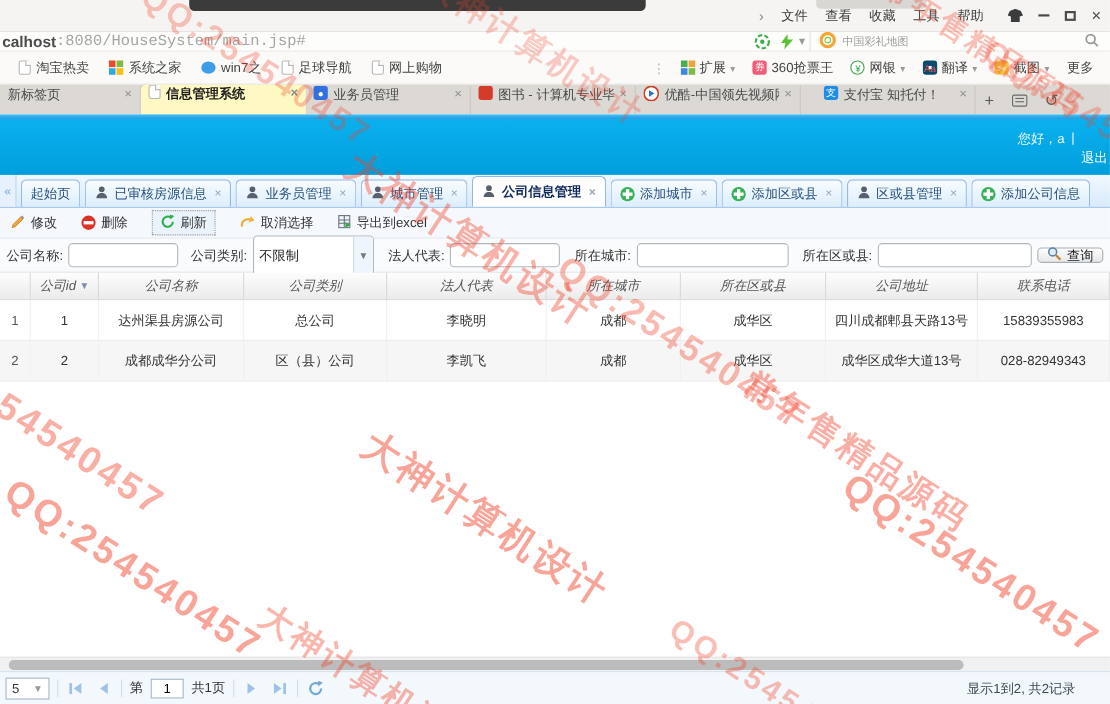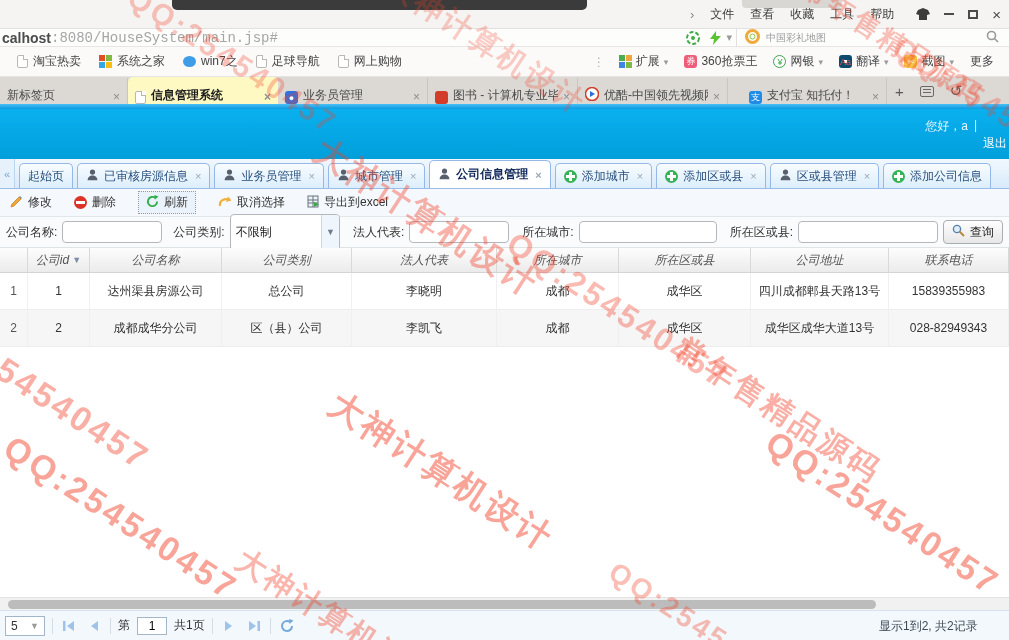--- a/index.html
+++ b/index.html
@@ -35,21 +35,21 @@
   .bm-tool { display:flex; align-items:center; gap:4px; padding:0 7px; color:#444; white-space:nowrap; }
   .dd { color:#9a9a9a; font-size:9px; }
   .dots { color:#b5b3b0; letter-spacing:1px; margin-right:4px; }
   .page-ic { width:11px; height:13px; border:1px solid #b9b7b4; border-radius:2px; background:#fff; position:relative; }
   .page-ic:after { content:""; position:absolute; right:-1px; top:-1px; width:4px; height:4px; background:#fbfaf9; border-left:1px solid #b9b7b4; border-bottom:1px solid #b9b7b4; }
   .sq { width:13px; height:13px; border-radius:3px; display:inline-flex; align-items:center; justify-content:center; color:#fff; font-size:9px; }
   .win-ic { display:inline-grid; grid-template-columns:6px 6px; grid-template-rows:6px 6px; gap:1px; }
   .win-ic i { display:block; }
 
   .tabstrip { height:27px; background:#dcd9d5; display:flex; align-items:flex-end; flex:0 0 auto; }
-  .btab { width:150px; height:26px; display:flex; align-items:flex-end; gap:5px; padding:0 7px; color:#4a4a4a; border-right:1px solid #c9c6c2; overflow:hidden; white-space:nowrap; }
+  .btab { width:150px; height:26px; display:flex; align-items:flex-start; gap:5px; padding:0 7px; color:#4a4a4a; border-right:1px solid #c9c6c2; overflow:hidden; white-space:nowrap; }
   .btab .lbl { overflow:hidden; text-overflow:clip; flex:1; }
   .btab .x { color:#8d8d8d; font-size:12px; }
   .btab.active { background:#fef9c3; border-radius:5px 5px 0 0; height:27px; font-weight:bold; color:#1e1e1e; border-right:none;margin-top:46px; }
   .newtab-btn,.tablist-btn,.restore-btn { color:#5a5a5a; font-size:15px; padding:0 8px; height:26px; display:flex; align-items:center; }
   .tablist-ic { width:14px; height:11px; border:1px solid #6a6a6a; border-radius:2px; position:relative; }
   .tablist-ic:after { content:""; position:absolute; left:2px; top:2px; width:8px; height:1px; background:#6a6a6a; box-shadow:0 3px 0 #6a6a6a; }
 
   .blueband { height:5px; background:linear-gradient(#49bff5,#0c9ae0); flex:0 0 auto; }
 
   
@@ -71,21 +71,21 @@
   .plus-ic { width:13px; height:13px; border-radius:50%; background:#38b257; position:relative; flex:0 0 auto; }
   .plus-ic:after { content:""; position:absolute; left:2px; top:5px; width:9px; height:3px; background:#fff; }
   .plus-ic:before { content:""; position:absolute; left:5px; top:2px; width:3px; height:9px; background:#fff; }
 
   .filters { height:31px; background:#fafbfc; border-bottom:1px solid #dfe3e6; display:flex; align-items:center; gap:5px; padding:0 6px; flex:0 0 auto; white-space:nowrap; }
   .flabel { color:#333; }
   .finput { height:22px; border:1px solid #b4b8bd; border-radius:4px; background:#fff; padding:0 4px; font-size:12px; font-family:inherit; }
   .fselect { width:135px; height:37px; border:1px solid #b4b8bd; border-radius:4px; background:#fff; display:flex; align-items:center; overflow:hidden; }
   .fselect .val { flex:1; padding-left:5px; color:#222; }
   .fselect .arr { width:18px; height:100%; background:#eef5fc; border-left:1px solid #cdd8e3; display:flex; align-items:center; justify-content:center; color:#6d7b8a; font-size:9px; }
-  .searchbtn { margin-left:auto; display:flex; align-items:center; gap:5px; height:24px; padding:0 8px; border:1px solid #a9aeb4; border-radius:4px; background:linear-gradient(#fefefe,#e7e7e7); color:#222; }
+  .searchbtn { margin-left:auto; display:flex; align-items:center; gap:5px; height:14px; padding:0 8px; border:1px solid #a9aeb4; border-radius:4px; background:linear-gradient(#fefefe,#e7e7e7); color:#222; }
 
   .grid { display:grid; grid-template-columns:28px 62px 132px 130px 145px 122px 132px 138px minmax(0,1fr); }
   .thead { height:25px; background:linear-gradient(#fdfdfd,#ebebeb); border-bottom:1px solid #d4d4d4; flex:0 0 auto;font-style:italic; }
   .th { display:flex; align-items:center; justify-content:center; gap:3px; border-right:1px solid #d9d9d9; color:#555; overflow:hidden; }
   .sort { color:#7d8ea6; font-size:9px; }
   .trow { height:37px; border-bottom:1px solid #ededed; background:#fff; flex:0 0 auto; }
   .trow.alt { background:#f6f6f6; }
   .td { display:flex; align-items:center; justify-content:center; border-right:1px solid #f0f0f0; color:#333; overflow:hidden; white-space:nowrap; }
   .td.rownum { color:#555; }
 

